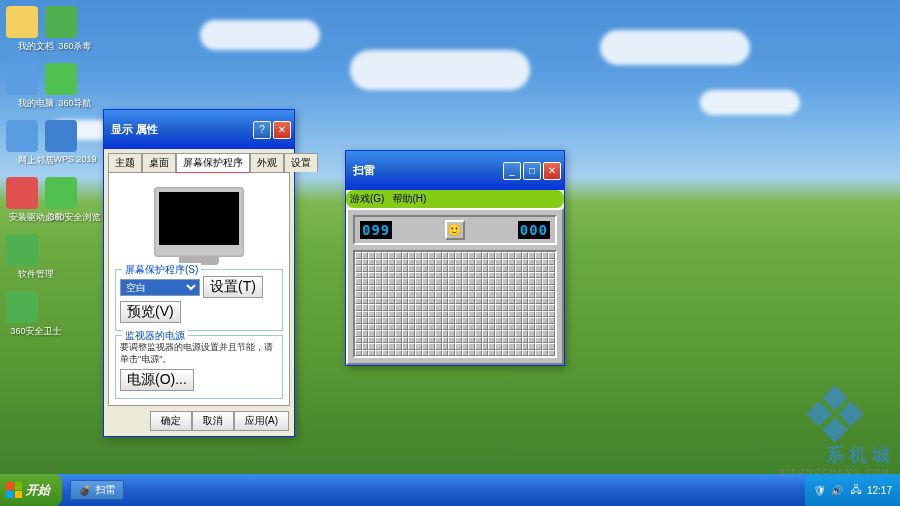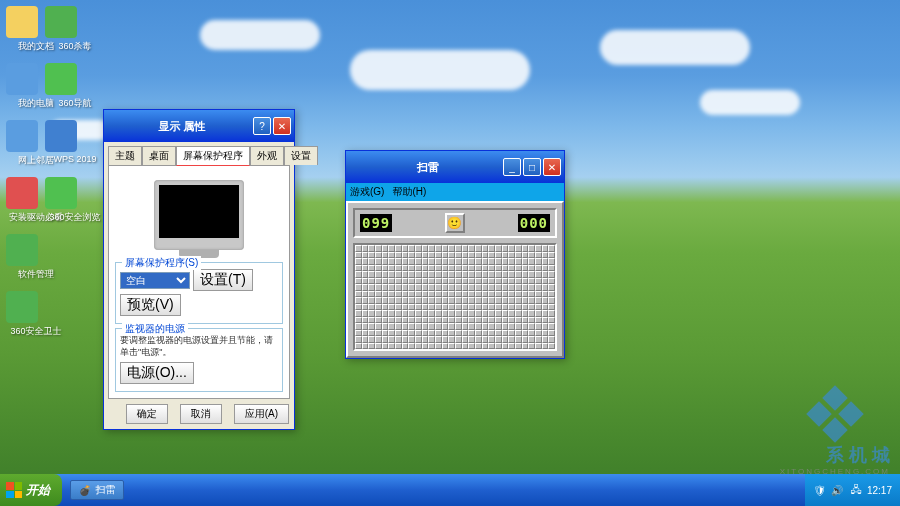--- a/index.html
+++ b/index.html
@@ -15,54 +15,54 @@
 
 
 .desktop-icons { position: absolute; top: 6px; left: 6px; width: 80px; }
 .dicon { width: 60px; height: 55px; display: flex; flex-direction: column; margin-bottom: 2px; cursor: pointer; }
 .dicon-img { width: 32px; height: 32px; border-radius: 4px; display: flex; align-items: center; justify-content: center; font-size: 20px; }
 .dicon-label { color: #fff; font-size: 9px; text-align: center; text-shadow: 1px 1px 2px rgba(0,0,0,0.6); margin-top: 2px; white-space: nowrap; }
 .desktop-icons-col2 { position: absolute; top: 6px; left: 45px; width: 60px; }
 
 
 .window { position: absolute; border: 1px solid #0831d9; background: #ece9d8; box-shadow: 2px 2px 8px rgba(0,0,0,0.3); }
-.titlebar { height: 32px; background: linear-gradient(to bottom, #3c8cf0 0%, #1f5fce 50%, #0831d9 100%); display: flex; align-items: center; padding: 0 3px; text-align: center; }
+.titlebar { height: 39px; background: linear-gradient(to bottom, #3c8cf0 0%, #1f5fce 50%, #0831d9 100%); display: flex; align-items: center; padding: 0 3px; }
 .titlebar-text { color: #fff; font-size: 11px; font-weight: bold; flex: 1; padding-left: 4px; }
 .titlebar-btns { display: flex; gap: 2px; }
 .tbtn { width: 18px; height: 18px; background: linear-gradient(to bottom, #f0a050, #e07030); border: 1px solid #fff; border-radius: 2px; color: #fff; font-size: 10px; display: flex; align-items: center; justify-content: center; cursor: pointer; }
 .tbtn.close { background: linear-gradient(to bottom, #e86850, #d03020); }
 .tbtn.min, .tbtn.max { background: linear-gradient(to bottom, #4a90e0, #2060c0); }
 
 
 .display-window { left: 103px; top: 109px; width: 192px; }
 .tabs { display: flex; padding: 4px 4px 0 4px; background: #ece9d8; font-size: 10px; }
 .tab { padding: 2px 6px; border: 1px solid #999; border-bottom: none; background: #ece9d8; cursor: pointer; white-space: nowrap; }
 .tab.active { background: #fff; border-bottom: 1px solid #ef4444; margin-bottom: -1px; }
 .tab-content { background: #fff; margin: 0 4px; border: 1px solid #999; padding: 6px; }
 .monitor-preview { display: flex; justify-content: center; padding: 8px 0; }
 .monitor { width: 90px; height: 70px; background: #c8c8c8; border-radius: 4px; position: relative; box-shadow: inset 0 0 3px rgba(0,0,0,0.3); }
 .monitor-screen { position: absolute; top: 5px; left: 5px; right: 5px; bottom: 12px; background: #000; }
 .monitor-stand { position: absolute; bottom: -8px; left: 50%; transform: translateX(-50%); width: 40px; height: 8px; background: #b0b0b0; border-radius: 0 0 4px 4px; }
 .fieldset { border: 1px solid #a0c8e0; padding: 6px 4px 4px; margin-top: 4px; position: relative; }
 .fieldset-title { position: absolute; top: -7px; left: 6px; background: #fff; padding: 0 3px; font-size: 10px; color: #0046d5; }
 .form-row { display: flex; align-items: center; gap: 3px; margin-bottom: 3px; font-size: 10px; flex-wrap: wrap; }
 .form-row select, .form-row input[type=number] { font-size: 10px; border: 1px solid #7f9db9; padding: 1px; background: #fff; }
-.form-row select.blue { background: #316ac5; color: #fff; width: 70px; }
+.form-row select.blue { background: #316ac5; color: #fff; width: 80px; }
 .small-btn { font-size: 14px; padding: 1px 6px; border: 1px solid #999; background: linear-gradient(#fff,#e0e0e0); cursor: pointer; }
 .note { font-size: 9px; color: #333; line-height: 1.3; }
-.dlg-btns { display: flex; justify-content: flex-end; gap: 12px; padding: 5px; background: #ece9d8; }
+.dlg-btns { display: flex; justify-content: flex-end; gap: 0; padding: 5px; background: #ece9d8; }
 .dlg-btn { font-size: 10px; padding: 2px 10px; border: 1px solid #999; background: linear-gradient(#fff,#e0e0e0); cursor: pointer; }
 
 
 .mine-window { left: 345px; top: 150px; width: 220px; }
-.mine-menu { background: #0ea5e9; display: flex; padding: 2px 4px; font-size: 10px; gap: 8px; }
+.mine-menu { background: #84cc16; display: flex; padding: 2px 4px; font-size: 10px; gap: 8px; border-radius: 8px; }
 .mine-menu span { cursor: pointer; }
 .mine-body { background: #c0c0c0; padding: 5px; border: 2px solid; border-color: #fff #808080 #808080 #fff; }
 .mine-header { background: #c0c0c0; border: 2px solid; border-color: #808080 #fff #fff #808080; padding: 3px 5px; display: flex; justify-content: space-between; align-items: center; margin-bottom: 5px; }
-.mine-counter { background: #000; color: #bef264; font-family: monospace; font-size: 14px; font-weight: bold; padding: 1px 2px; letter-spacing: 1px; }
+.mine-counter { background: #000; color: #0ea5e9; font-family: monospace; font-size: 14px; font-weight: bold; padding: 1px 2px; letter-spacing: 1px; }
 .mine-face { width: 20px; height: 20px; background: #c0c0c0; border: 2px solid; border-color: #fff #808080 #808080 #fff; display: flex; align-items: center; justify-content: center; cursor: pointer; font-size: 12px; }
 .mine-grid { border: 2px solid; border-color: #808080 #fff #fff #808080; display: grid; grid-template-columns: repeat(30, 1fr); grid-auto-rows: 6.5px; }
 .mine-cell { background: #c0c0c0; border: 1px solid; border-color: #fff #808080 #808080 #fff; cursor: pointer; }
 
 
 .taskbar { position: absolute; bottom: 0; left: 0; right: 0; height: 32px; background: linear-gradient(to bottom, #3c8cf0, #1f5fce 50%, #0e4bb8); display: flex; align-items: center; }
 .start-btn { height: 100%; background: linear-gradient(to bottom, #5eaa2e, #3e8a1e); padding: 0 12px 0 6px; display: flex; align-items: center; gap: 4px; color: #fff; font-weight: bold; font-size: 12px; font-style: italic; border-radius: 0 8px 8px 0; cursor: pointer; }
 .start-logo { width: 16px; height: 16px; display: grid; grid-template: 1fr 1fr / 1fr 1fr; gap: 1px; }
 .start-logo div:nth-child(1){background:#f25022}.start-logo div:nth-child(2){background:#7fba00}.start-logo div:nth-child(3){background:#00a4ef}.start-logo div:nth-child(4){background:#ffb900}
 .task-item { height: 20px; margin-left: 8px; background: linear-gradient(to bottom, #5a9de8, #3a7dc8); border: 1px solid #2a5da8; border-radius: 2px; padding: 0 8px; display: flex; align-items: center; color: #fff; font-size: 10px; cursor: pointer; gap: 4px; }

